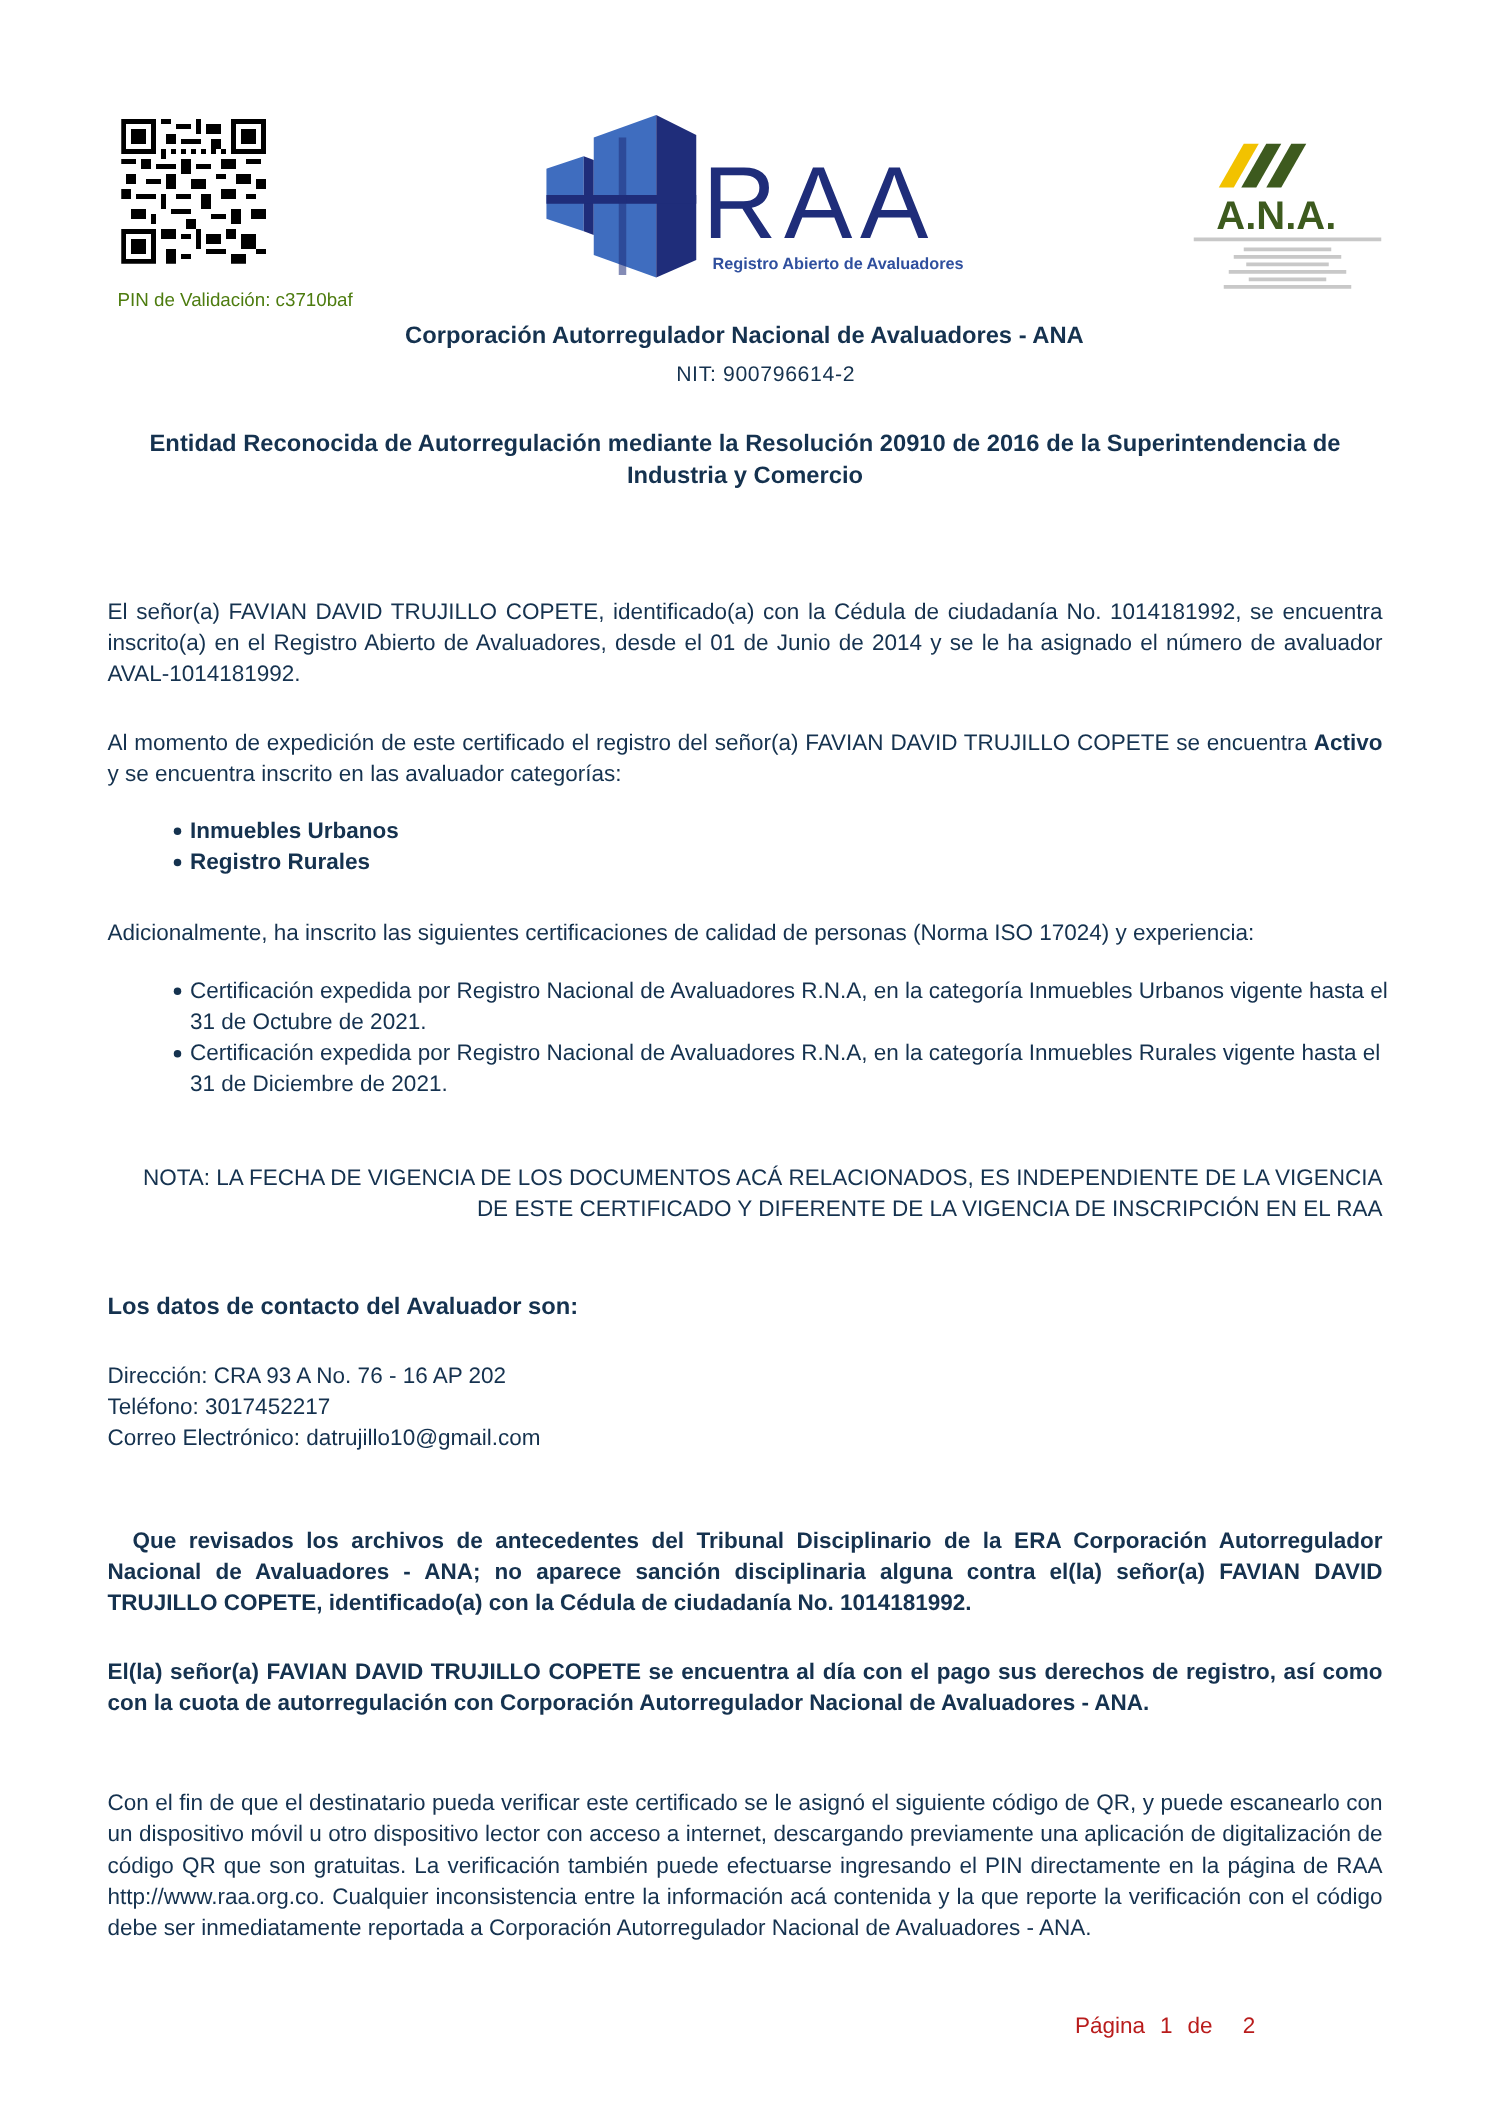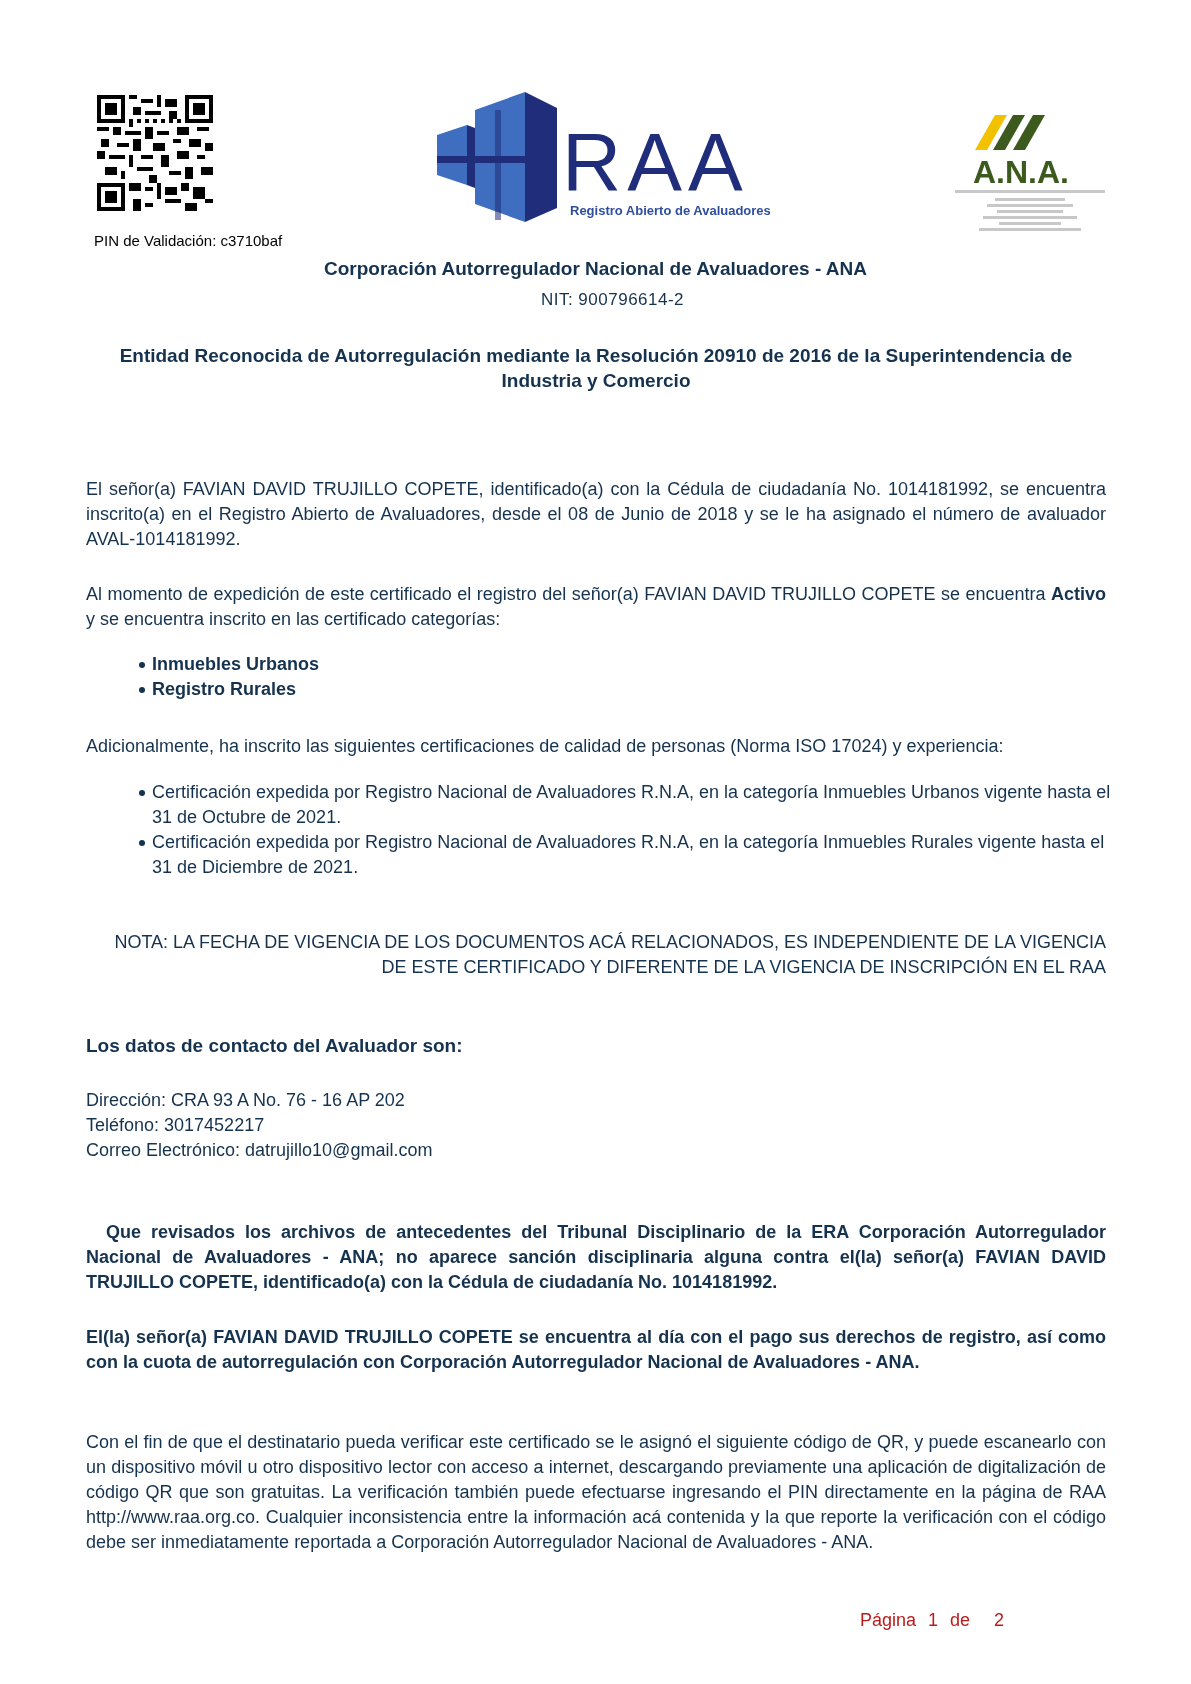--- a/index.html
+++ b/index.html
@@ -1,20 +1,20 @@
 <!DOCTYPE html>
 <html><head>
   <meta charset="utf-8">
   <style>
     html, body { margin: 0; padding: 0; background: #ffffff; }
     body { width: 1191px; height: 1684px; position: relative; overflow: hidden;
            font-family: "Liberation Sans", sans-serif; color: #15324f; }
     .abs { position: absolute; }
     .qr { left: 97px; top: 95px; width: 116px; height: 116px; }
-    .pin { left: 94px; top: 232px; font-size: 15px; color: #000000; }
+    .pin { left: 94px; top: 232px; font-size: 15px; color: #4d7c0f; }
     .raa-logo { left: 437px; top: 90px; width: 340px; height: 135px; }
     .ana-logo { left: 935px; top: 105px; width: 190px; height: 135px; }
     .center { left: 0; width: 1191px; text-align: center; }
     .title { top: 258px; font-size: 19px; font-weight: bold; }
     .nit { top: 290px; font-size: 17px; letter-spacing: 0.5px; padding-left: 17px; }
     .entity { left: 86px; width: 1020px; top: 343px; font-size: 19px; font-weight: bold;
               text-align: center; line-height: 25px; }
     .para { left: 86px; width: 1020px; font-size: 18px; line-height: 25px; text-align: justify; }
     .p1 { top: 477px; }
     .p2 { top: 582px; }
@@ -138,24 +138,24 @@
     <rect x="48" y="111" width="94" height="3" fill="#c8c8c8"></rect>
     <rect x="64" y="117" width="62" height="3" fill="#c8c8c8"></rect>
     <rect x="44" y="123" width="102" height="3" fill="#c8c8c8"></rect>
   </svg>
 </div>
 
 <div class="abs center title">Corporación Autorregulador Nacional de Avaluadores - ANA</div>
 <div class="abs center nit">NIT: 900796614-2</div>
 <div class="abs entity">Entidad Reconocida de Autorregulación mediante la Resolución 20910 de 2016 de la Superintendencia de Industria y Comercio</div>
 
-<div class="abs para p1">El señor(a) FAVIAN DAVID TRUJILLO COPETE, identificado(a) con la Cédula de ciudadanía No. 1014181992, se encuentra inscrito(a) en el Registro Abierto de Avaluadores, desde el 08 de Junio de 2018 y se le ha asignado el número de avaluador AVAL-1014181992.</div>
+<div class="abs para p1">El señor(a) FAVIAN DAVID TRUJILLO COPETE, identificado(a) con la Cédula de ciudadanía No. 1014181992, se encuentra inscrito(a) en el Registro Abierto de Avaluadores, desde el 01 de Junio de 2014 y se le ha asignado el número de avaluador AVAL-1014181992.</div>
 
 <div class="abs para p2">
-  <span>Al momento de expedición de este certificado el registro del señor(a) FAVIAN DAVID TRUJILLO COPETE se encuentra </span><b>Activo</b><span> y se encuentra inscrito en las certificado categorías:</span>
+  <span>Al momento de expedición de este certificado el registro del señor(a) FAVIAN DAVID TRUJILLO COPETE se encuentra </span><b>Activo</b><span> y se encuentra inscrito en las avaluador categorías:</span>
 </div>
 
 <ul class="abs cats">
   <li>Inmuebles Urbanos</li>
   <li>Registro Rurales</li>
 </ul>
 
 <div class="abs para p3">Adicionalmente, ha inscrito las siguientes certificaciones de calidad de personas (Norma ISO 17024) y experiencia:</div>
 
 <ul class="abs certs">

